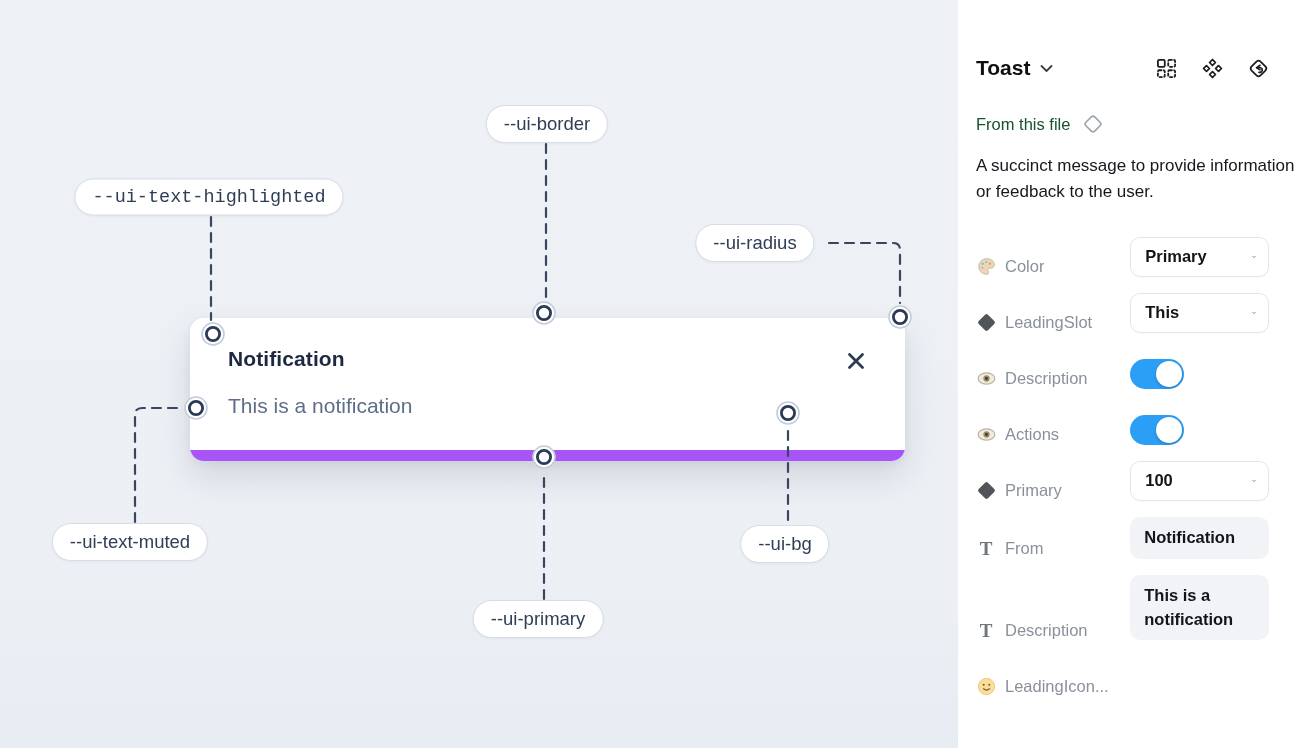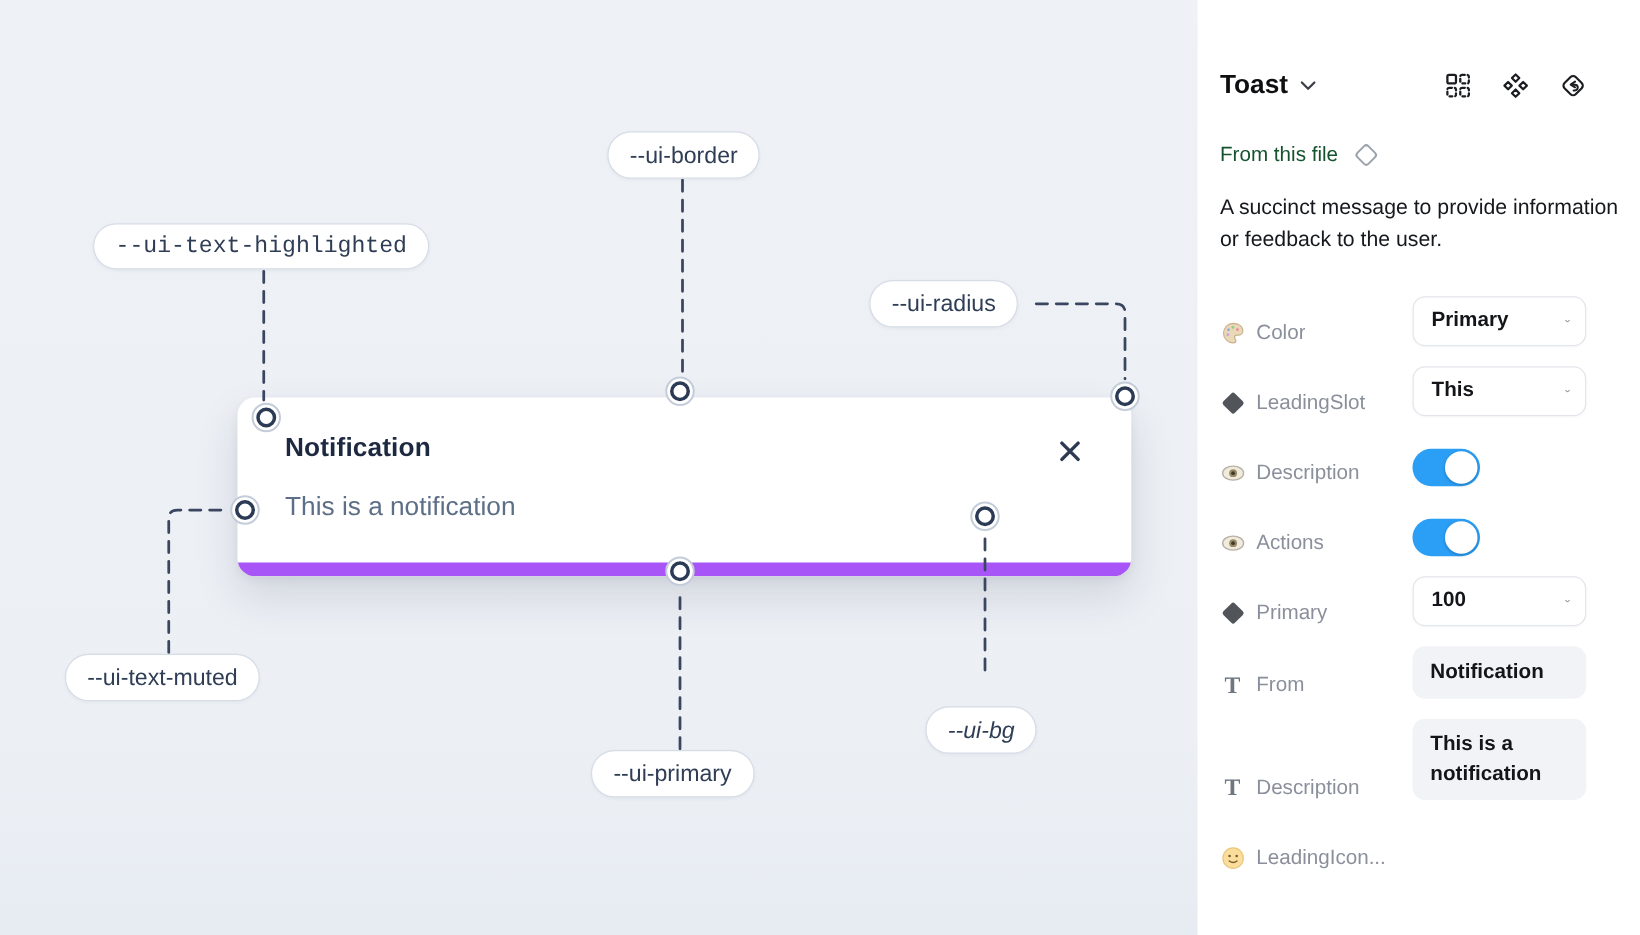--- a/index.html
+++ b/index.html
@@ -51,21 +51,21 @@
     padding: 7px 17px;
     font-size: 18.5px; color: #2F3D55; white-space: nowrap;
     box-shadow: 0 1px 3px rgba(22,32,54,.05);
     z-index: 6;
   }
   .pill-border           { left: 547px; top: 124px; }
   .pill-text-highlighted { left: 209px; top: 197px; font-family: Liberation Mono, monospace; }
   .pill-radius           { left: 755px; top: 243px; }
   .pill-text-muted       { left: 130px; top: 542px; }
   .pill-primary          { left: 538px; top: 619px; }
-  .pill-bg               { left: 785px; top: 584px; font-style: italic; }
+  .pill-bg               { left: 785px; top: 544px; }
 
   .overlay {
     position: absolute; inset: 0; z-index: 5;
     pointer-events: none;
   }
 
   
   .panel {
     width: 329px; height: 748px;
     background: #ffffff;

